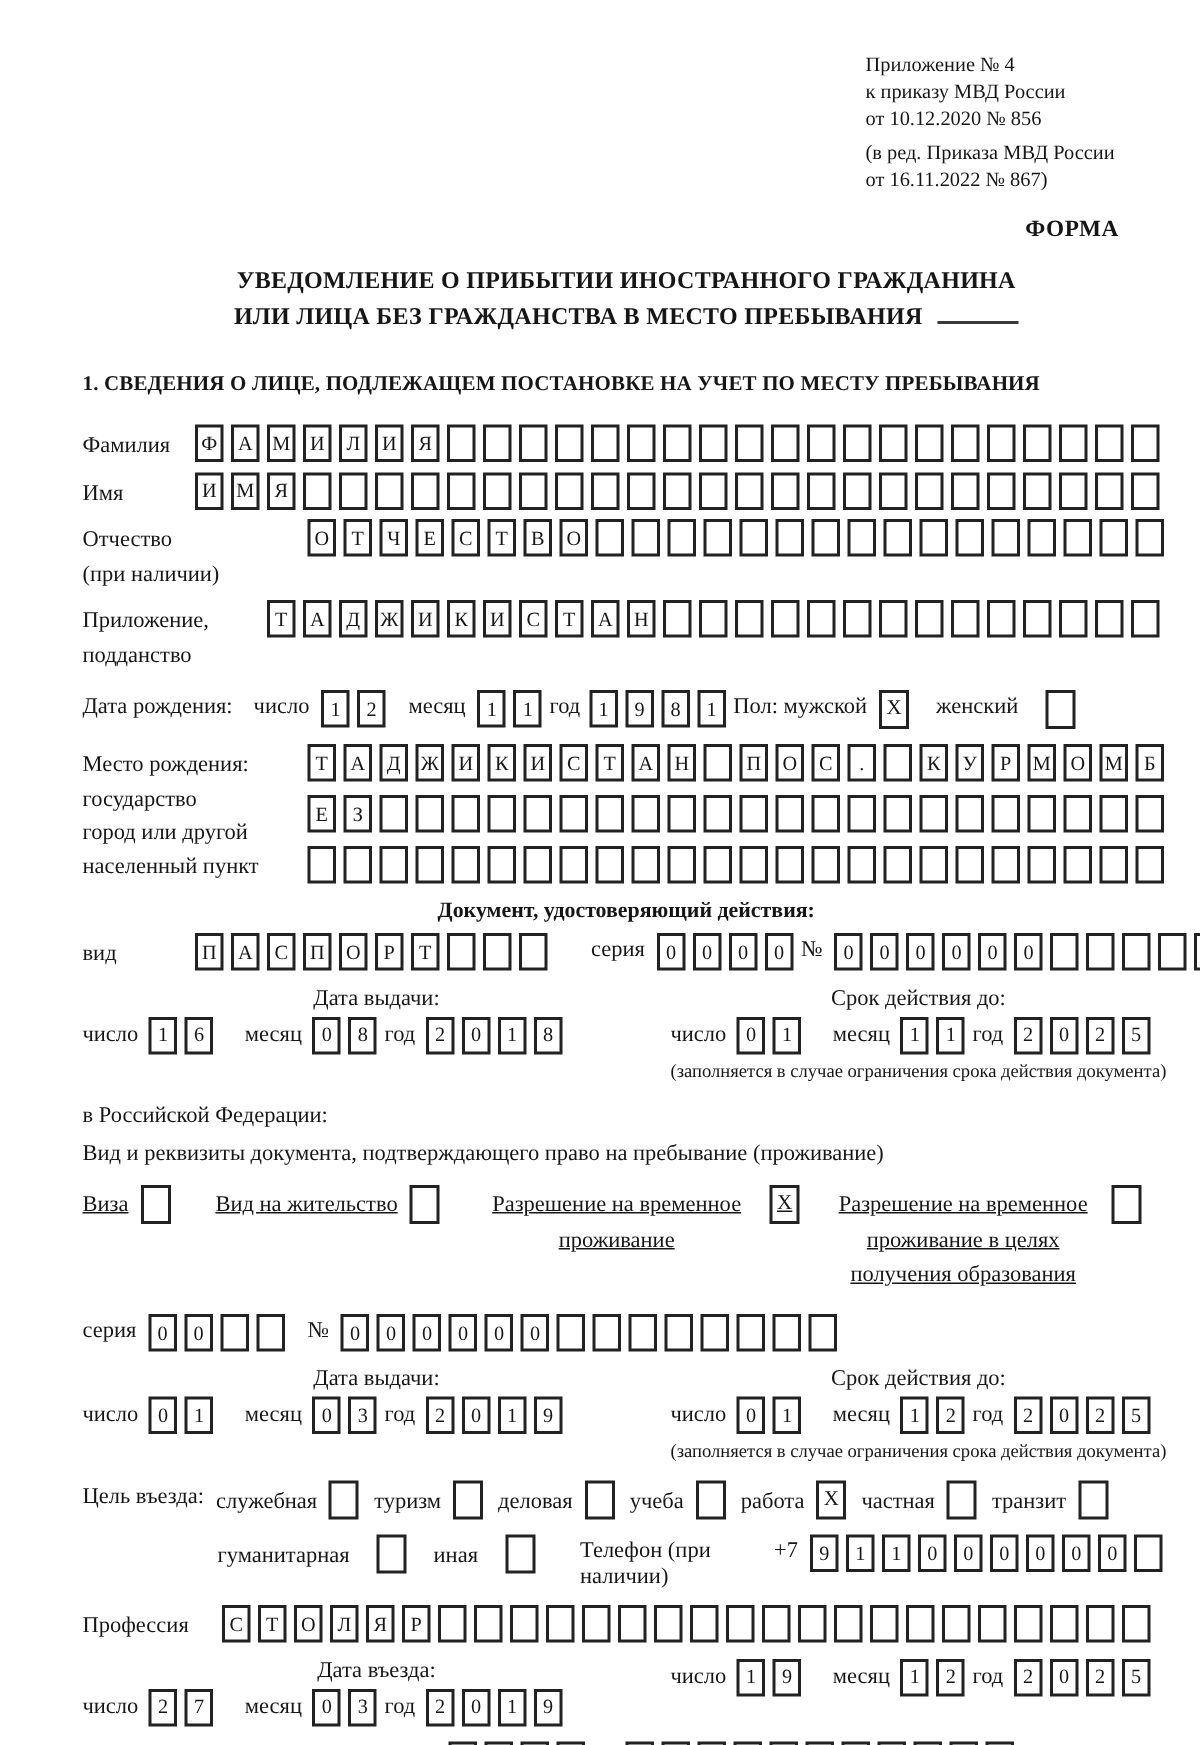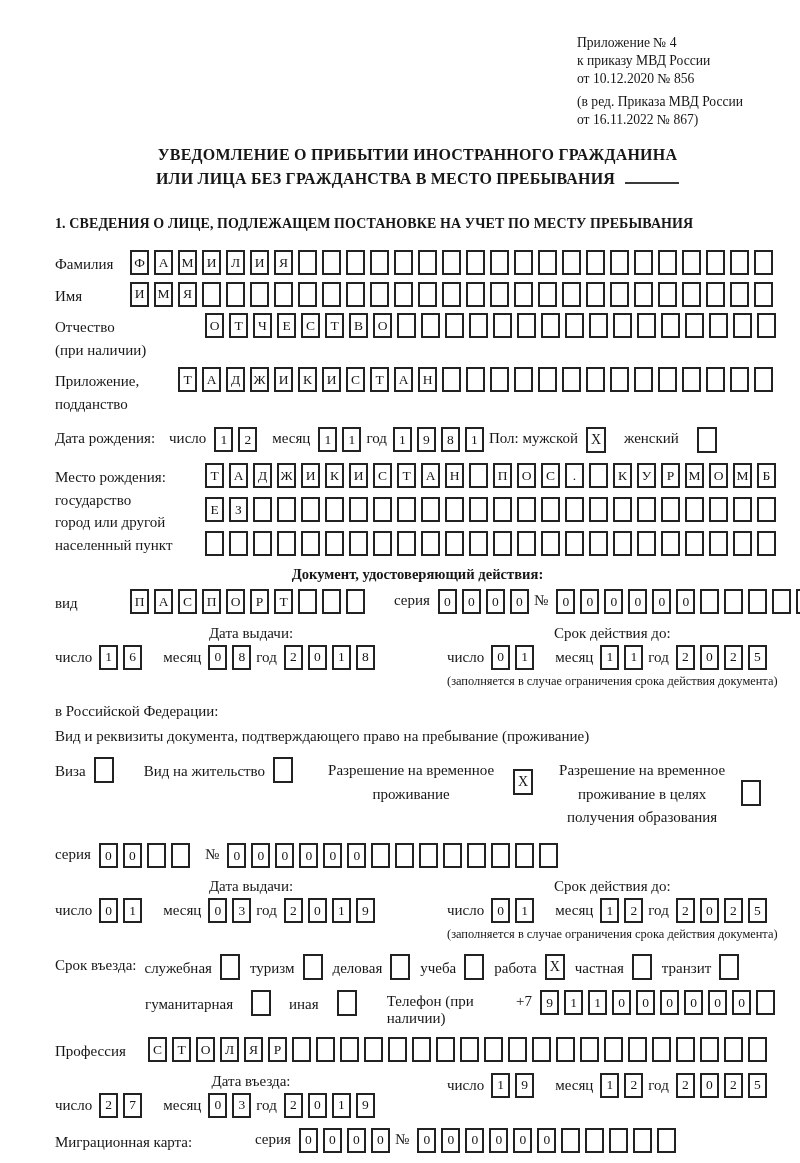--- a/index.html
+++ b/index.html
@@ -35,41 +35,42 @@
   .date-col.right { flex:none; }
   .date-heading { text-align:center; margin-bottom:3px; }
   .date-line { display:flex; align-items:center; }
   .date-line .dlab { margin-right:7px; }
   .date-line .sp { width:16px; }
   .date-note { font-size:12.4px; margin-top:4px; text-align:center; }
 
   .intro { margin-top:10px; line-height:1.65; }
 
   .options-row { display:flex; align-items:flex-start; margin-top:8px; }
-  .opt { display:flex; align-items:center; }
+  .opt { display:flex; align-items:flex-start;text-decoration:underline; }
   .opt .checkbox { margin-left:8px; margin-top:1px; }
   .opt-label { padding-top:3px; line-height:1.55; }
   .optw1 { width:188px; text-align:center; } .optw2 { width:182px; text-align:center; }
 
   .purpose-item { display:flex; align-items:flex-start; }
   .purpose-item .opt-label { padding-right:8px; }
 </style>
 </head>
 <body>
 
 <div class="page">
 
   <div class="appendix">
     <div>Приложение № 4</div>
     <div>к приказу МВД России</div>
     <div>от 10.12.2020 № 856</div>
     <div class="ed">(в ред. Приказа МВД России</div>
     <div>от 16.11.2022 № 867)</div>
   </div>
 
+  <div class="form-label">ФОРМА</div>
 
   <div class="title">
     <div>УВЕДОМЛЕНИЕ О ПРИБЫТИИ ИНОСТРАННОГО ГРАЖДАНИНА</div>
     <div><span>ИЛИ ЛИЦА БЕЗ ГРАЖДАНСТВА В МЕСТО ПРЕБЫВАНИЯ</span><span class="underline-blank"></span></div>
   </div>
 
   <div class="section-heading">1. СВЕДЕНИЯ О ЛИЦЕ, ПОДЛЕЖАЩЕМ ПОСТАНОВКЕ НА УЧЕТ ПО МЕСТУ ПРЕБЫВАНИЯ</div>
 
   <div class="row" style="margin-top:18px;">
     <span class="lbl w75">Фамилия</span>
@@ -502,21 +503,21 @@
             <span class="cell">0</span>
             <span class="cell">2</span>
             <span class="cell">5</span>
           </span>
       </div>
       <div class="date-note">(заполняется в случае ограничения срока действия документа)</div>
     </div>
   </div>
 
   <div class="row" style="margin-top:12px;">
-    <span class="inline-lab mr8">Срок въезда:</span>
+    <span class="inline-lab mr8">Цель въезда:</span>
     <span class="purpose-item">
       <span class="opt-label">служебная</span>
       <span class="checkbox"></span>
     </span>
     <span class="purpose-item ml10">
       <span class="opt-label">туризм</span>
       <span class="checkbox"></span>
     </span>
     <span class="purpose-item ml10">
       <span class="opt-label">деловая</span>

